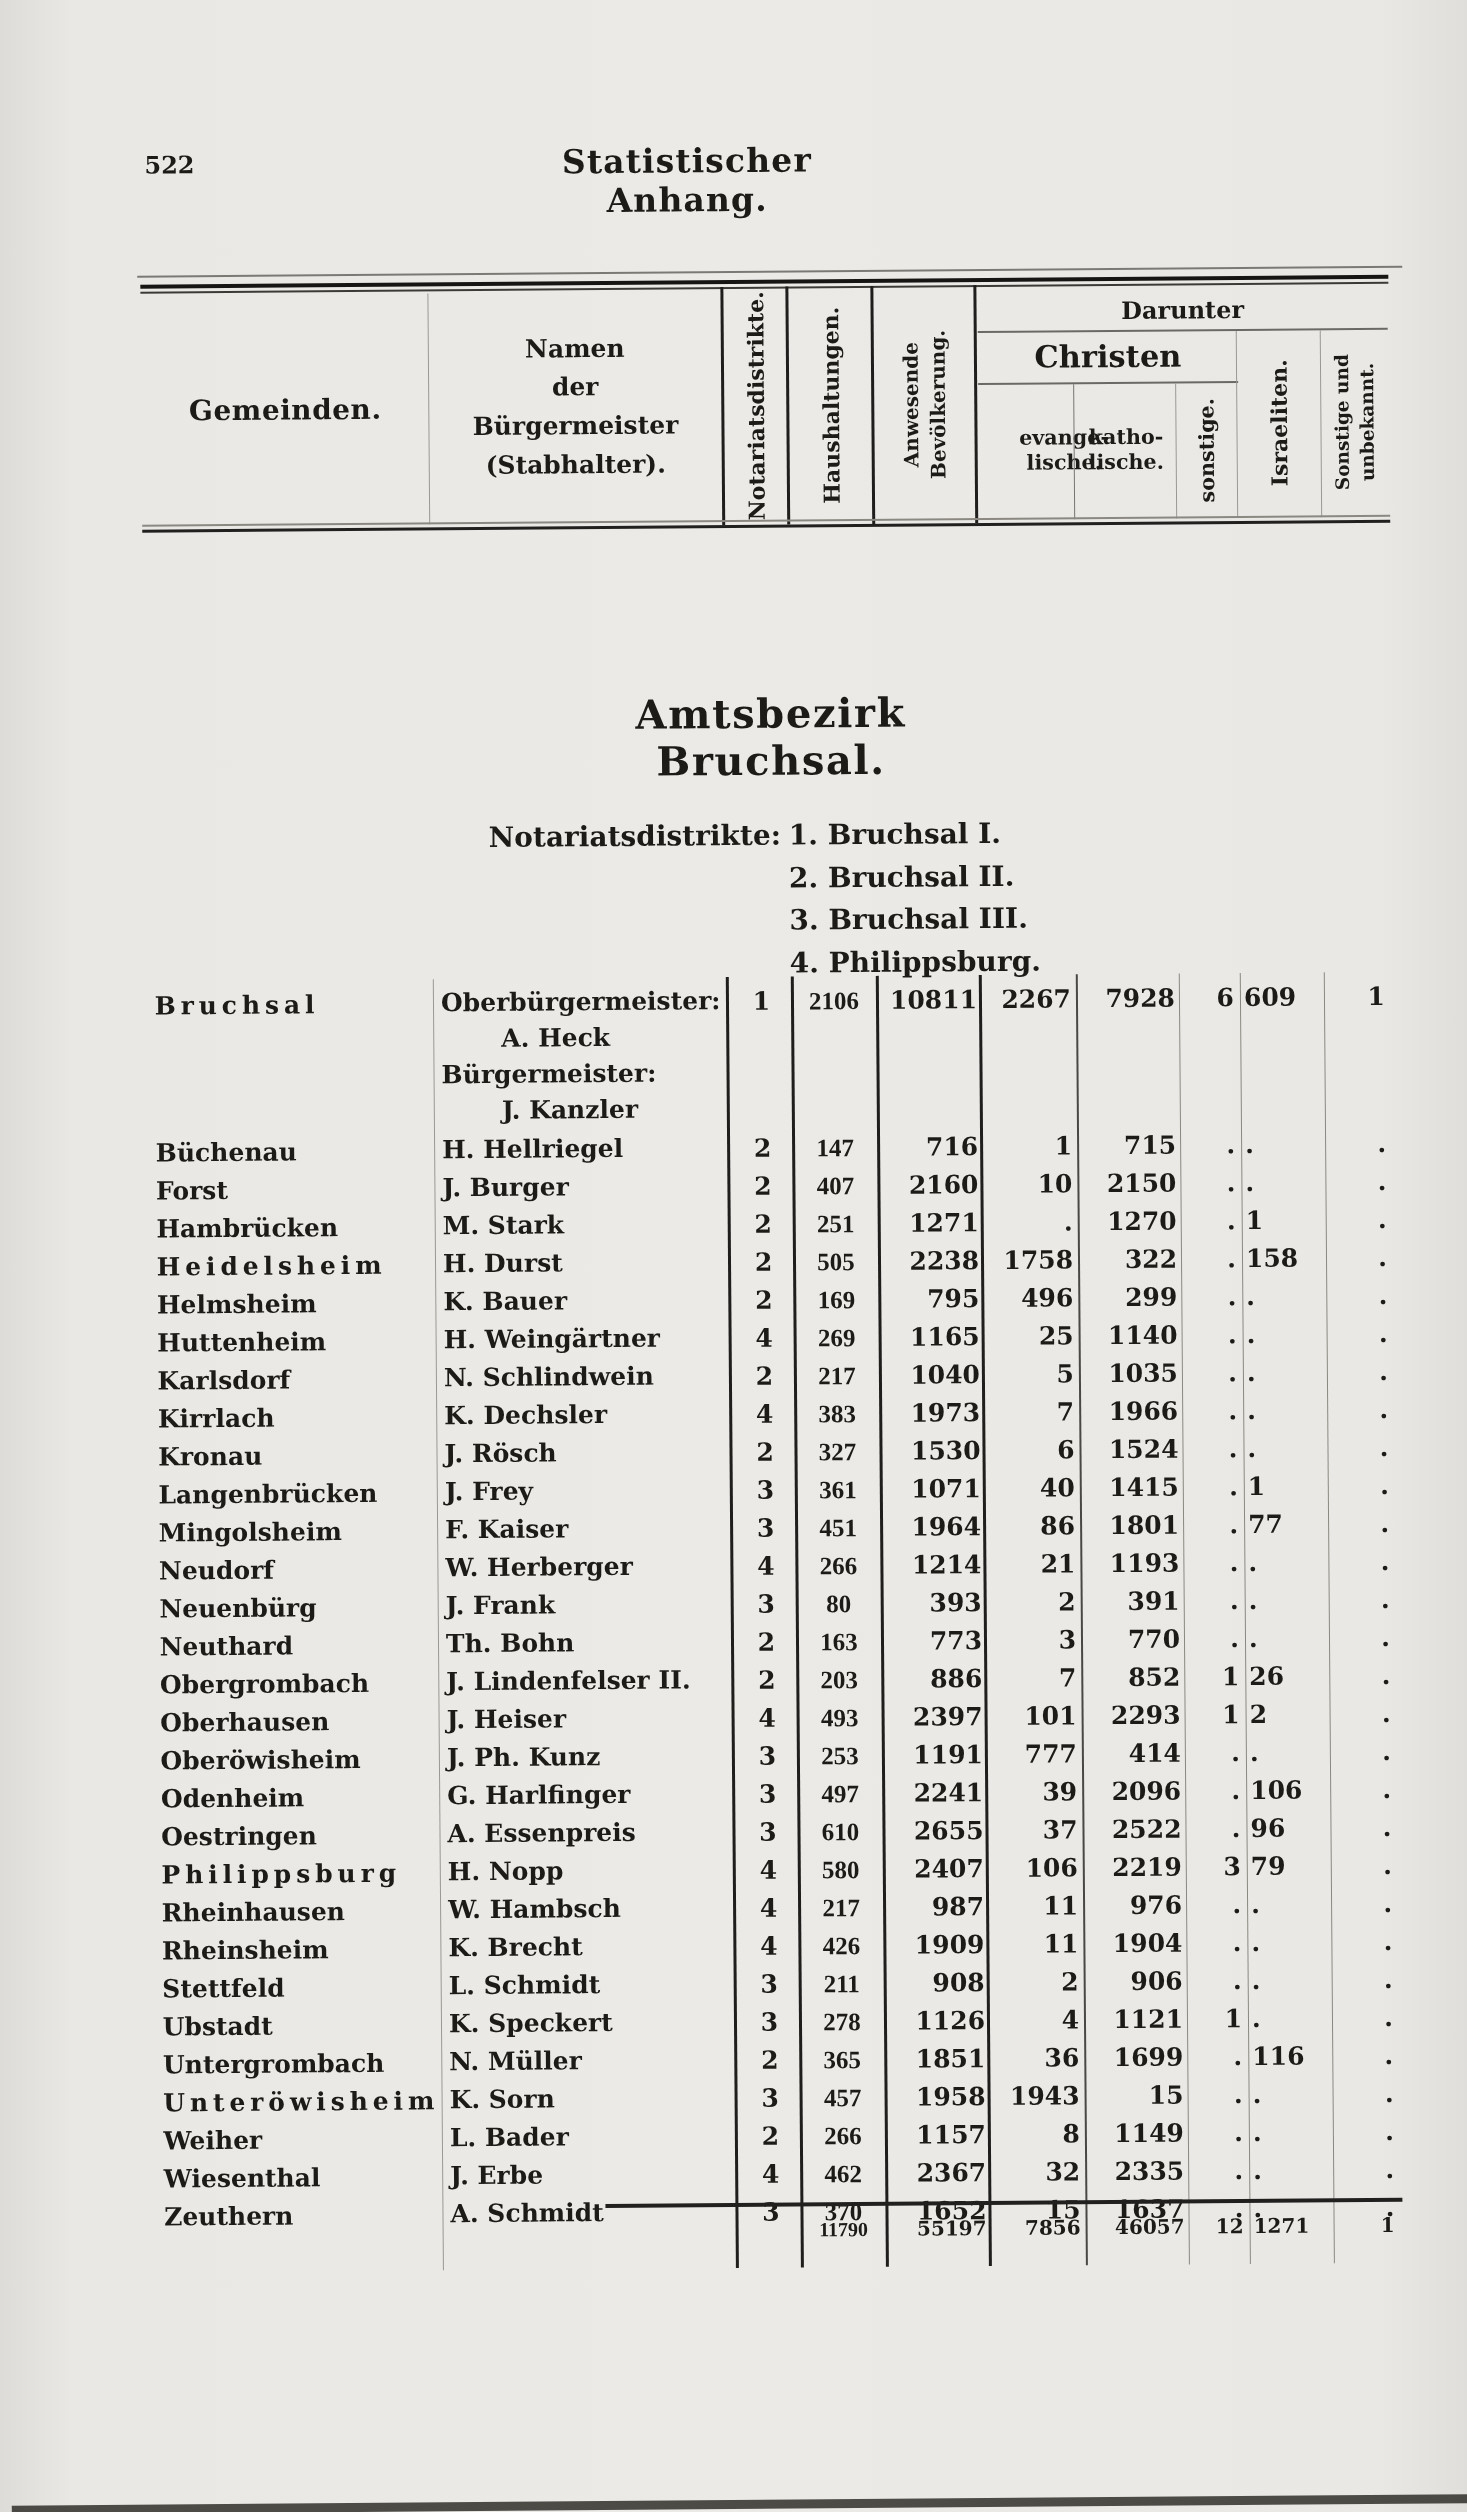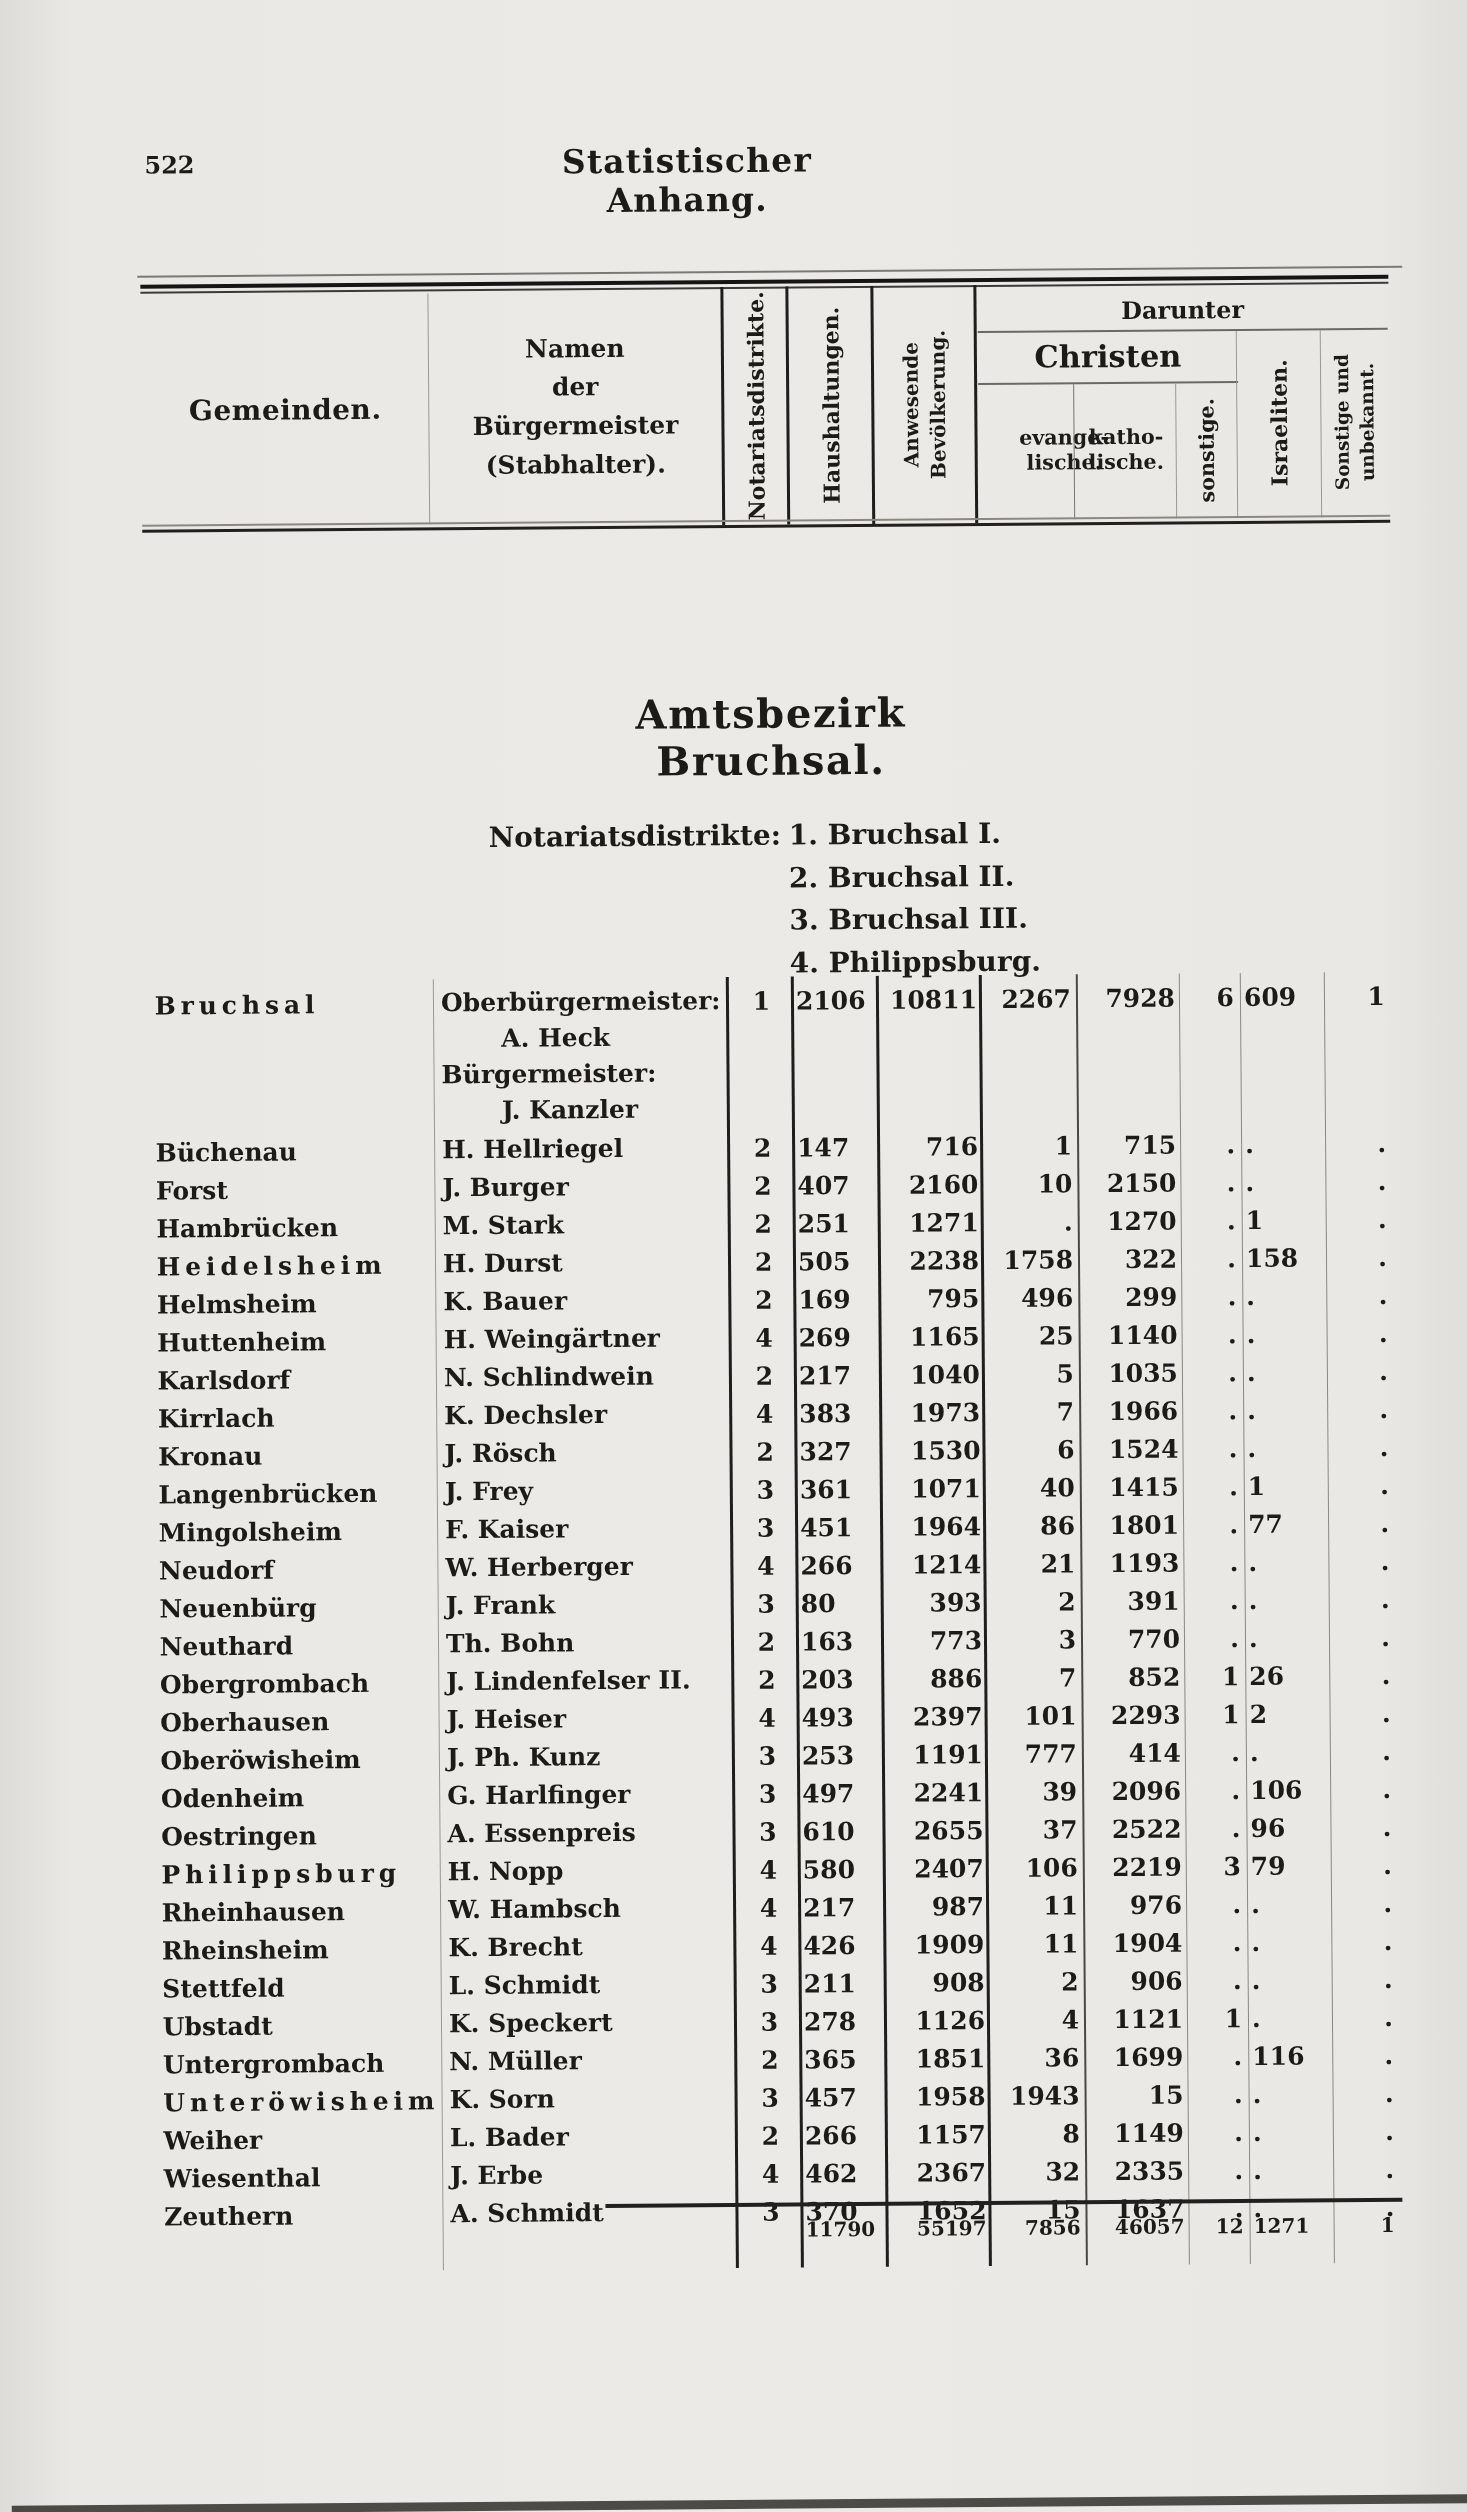--- a/index.html
+++ b/index.html
@@ -33,21 +33,21 @@
   .note-label{position:absolute;left:490px;top:819px;font-size:28px;font-weight:bold;}
   .note-item{position:absolute;left:790px;font-size:28px;font-weight:bold;white-space:nowrap;}
   
   .tbody{position:absolute;left:147px;top:983px;width:1246px;}
   .row{position:relative;width:100%;}
   .cell{position:absolute;top:0;line-height:38px;font-size:25px;font-weight:bold;white-space:nowrap;}
   .c-name {left:7.6px;  width:275px;text-align:left;}
   .c-mayor{left:294px; width:288px;text-align:left;line-height:36px;}
   .c-mayor div:nth-child(even){padding-left:60px;}
   .c-dist {left:582px;width:65px;text-align:center;}
-  .c-haus {left:649px;width:76px;text-align:left;}
+  .c-haus {left:649px;width:76px;text-align:center;font-family:Liberation Serif, serif;}
   .c-bev  {left:732px;width:98px;text-align:right;}
   .c-ev   {left:838px;width:86px;text-align:right;}
   .c-kath {left:934px;width:94px;text-align:right;}
   .c-sonst{left:1035px;width:52px; text-align:right;}
   .c-isr  {left:1097px;width:74px;text-align:left;}
   .c-su   {left:1181px;width:57px;text-align:right;}
   .dot{padding-right:12px;}
   .sperr{letter-spacing:4.9px;}
   .totals{position:absolute;left:147px;top:2210px;width:1246px;height:44px;}
   .totals .cell{line-height:40px;font-size:20px;}

